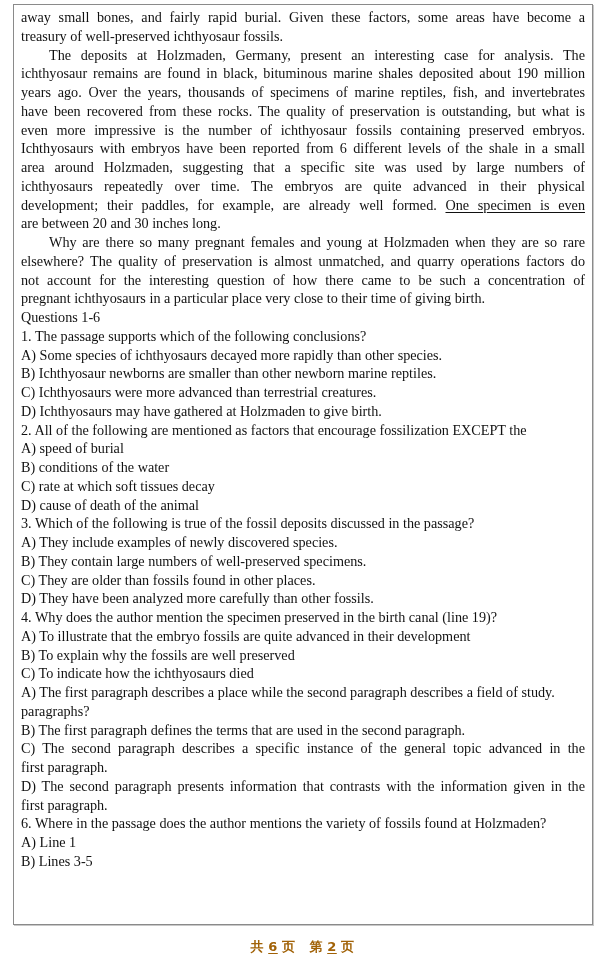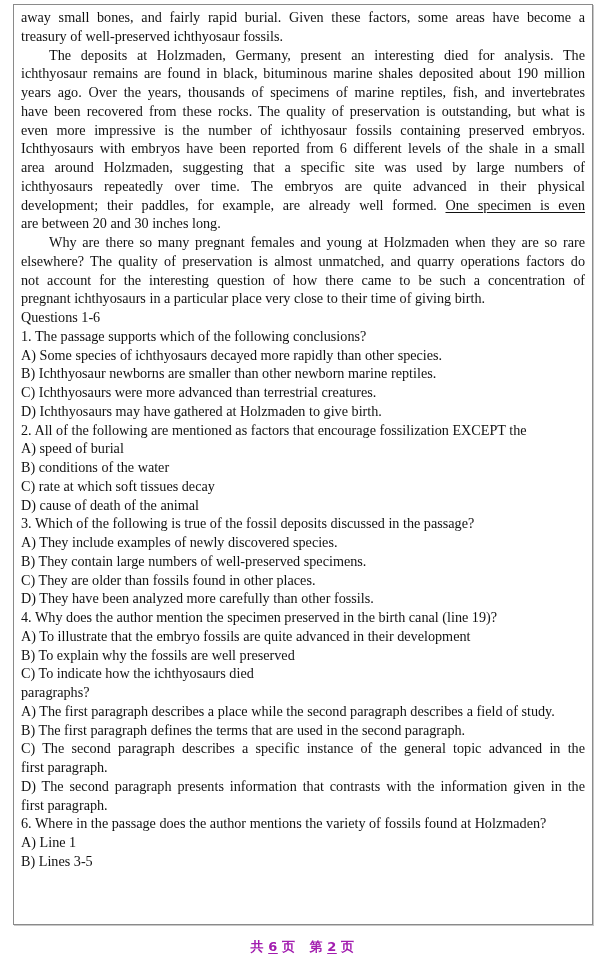--- a/index.html
+++ b/index.html
@@ -48,21 +48,21 @@
     }
     .footer {
       position: absolute;
       top: 938px;
       left: 0;
       width: 605px;
       text-align: center;
       font-family: "DejaVu Sans", sans-serif;
       font-size: 13px;
       font-weight: bold;
-      color: #a21caf;
+      color: #a16207;
       letter-spacing: 0.5px;
     }
     .footer .num {
       display: inline-block;
       min-width: 18px;
       text-decoration: underline;
       text-underline-offset: 2px;
       text-align: center;
     }
     .footer .gap {
@@ -71,21 +71,21 @@
     }
   </style>
 </head>
 <body>
 
 <div class="frame">
 
   <div class="line justify">away small bones, and fairly rapid burial. Given these factors, some areas have become a</div>
   <div class="line">treasury of well-preserved ichthyosaur fossils.</div>
 
-  <div class="line justify indent">The deposits at Holzmaden, Germany, present an interesting died for analysis. The</div>
+  <div class="line justify indent">The deposits at Holzmaden, Germany, present an interesting case for analysis. The</div>
   <div class="line justify">ichthyosaur remains are found in black, bituminous marine shales deposited about 190 million</div>
   <div class="line justify">years ago. Over the years, thousands of specimens of marine reptiles, fish, and invertebrates</div>
   <div class="line justify">have been recovered from these rocks. The quality of preservation is outstanding, but what is</div>
   <div class="line justify">even more impressive is the number of ichthyosaur fossils containing preserved embryos.</div>
   <div class="line justify">Ichthyosaurs with embryos have been reported from 6 different levels of the shale in a small</div>
   <div class="line justify">area around Holzmaden, suggesting that a specific site was used by large numbers of</div>
   <div class="line justify">ichthyosaurs repeatedly over time. The embryos are quite advanced in their physical</div>
   <div class="line justify">
     <span>development; their paddles, for example, are already well formed.</span>
     <span class="underline">One specimen is even</span>
@@ -115,22 +115,22 @@
   <div class="line">A) They include examples of newly discovered species.</div>
   <div class="line">B) They contain large numbers of well-preserved specimens.</div>
   <div class="line">C) They are older than fossils found in other places.</div>
   <div class="line">D) They have been analyzed more carefully than other fossils.</div>
 
   <div class="line">4. Why does the author mention the specimen preserved in the birth canal (line 19)?</div>
   <div class="line">A) To illustrate that the embryo fossils are quite advanced in their development</div>
   <div class="line">B) To explain why the fossils are well preserved</div>
   <div class="line">C) To indicate how the ichthyosaurs died</div>
 
+  <div class="line">A) The first paragraph describes a place while the second paragraph describes a field of study.</div>
   <div class="line">paragraphs?</div>
-  <div class="line">A) The first paragraph describes a place while the second paragraph describes a field of study.</div>
   <div class="line">B) The first paragraph defines the terms that are used in the second paragraph.</div>
   <div class="line justify">C) The second paragraph describes a specific instance of the general topic advanced in the</div>
   <div class="line">first paragraph.</div>
   <div class="line justify">D) The second paragraph presents information that contrasts with the information given in the</div>
   <div class="line">first paragraph.</div>
 
   <div class="line">6. Where in the passage does the author mentions the variety of fossils found at Holzmaden?</div>
   <div class="line">A) Line 1</div>
   <div class="line">B) Lines 3-5</div>
 </div>

